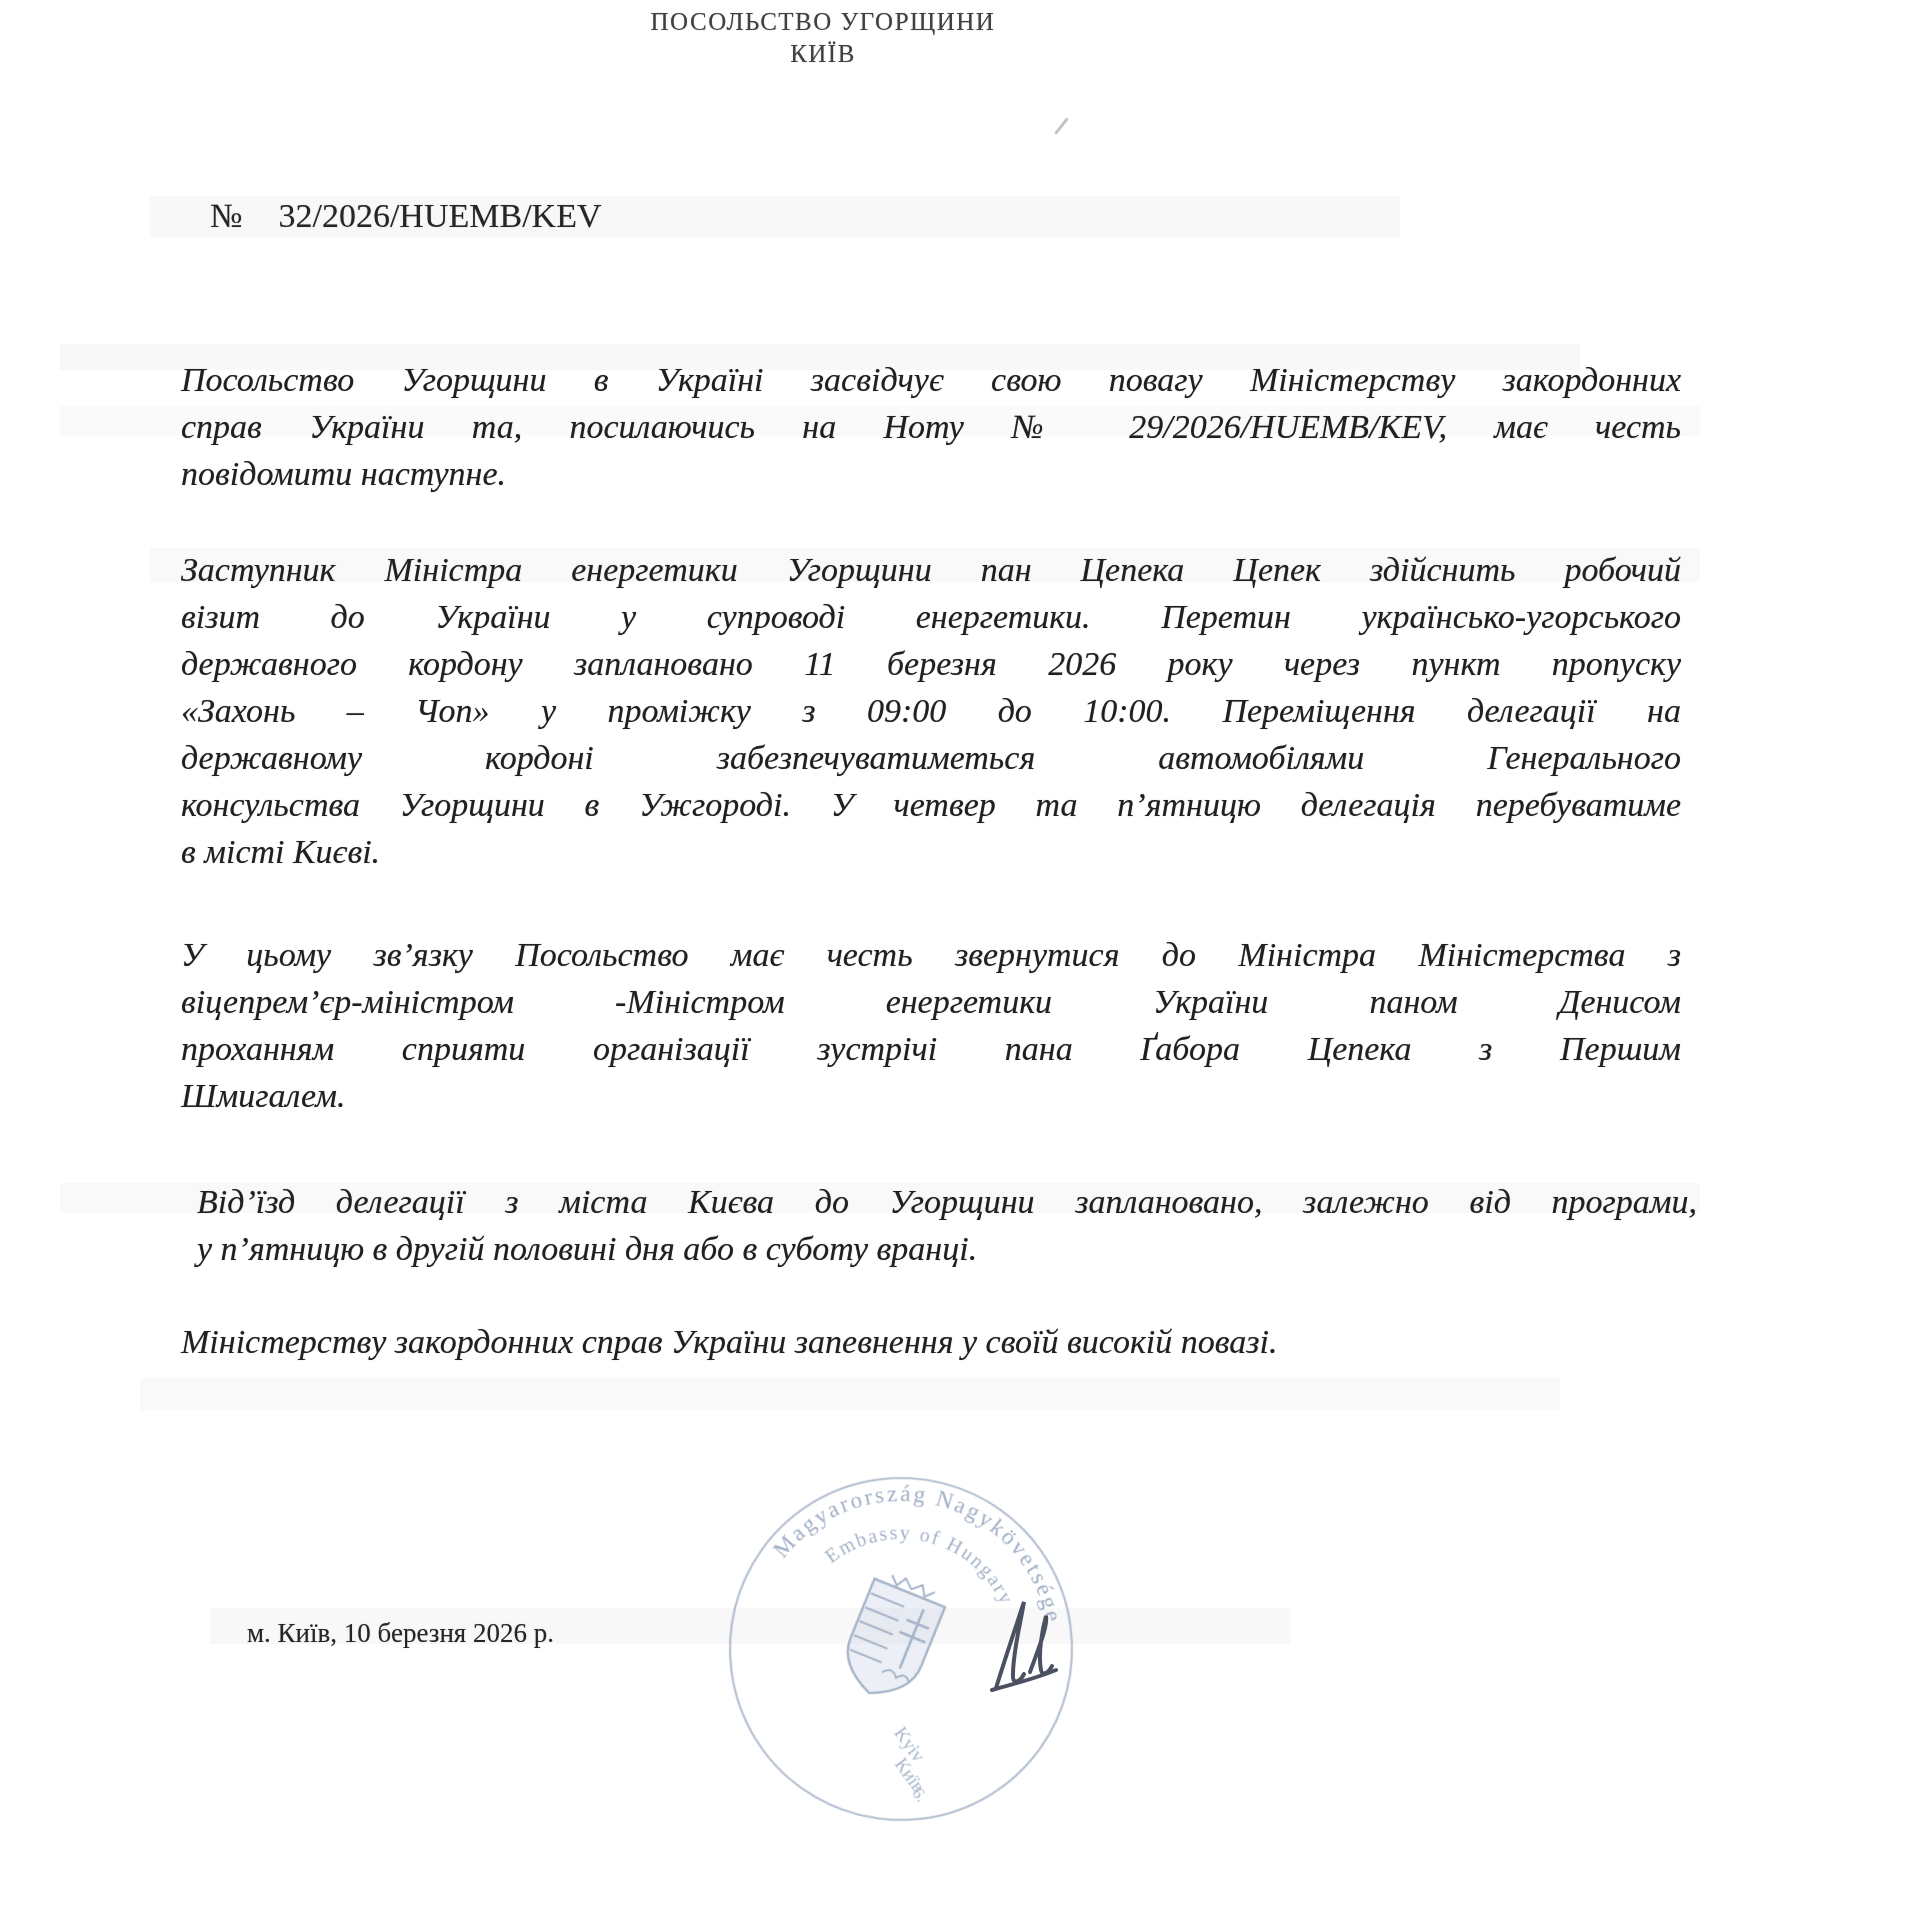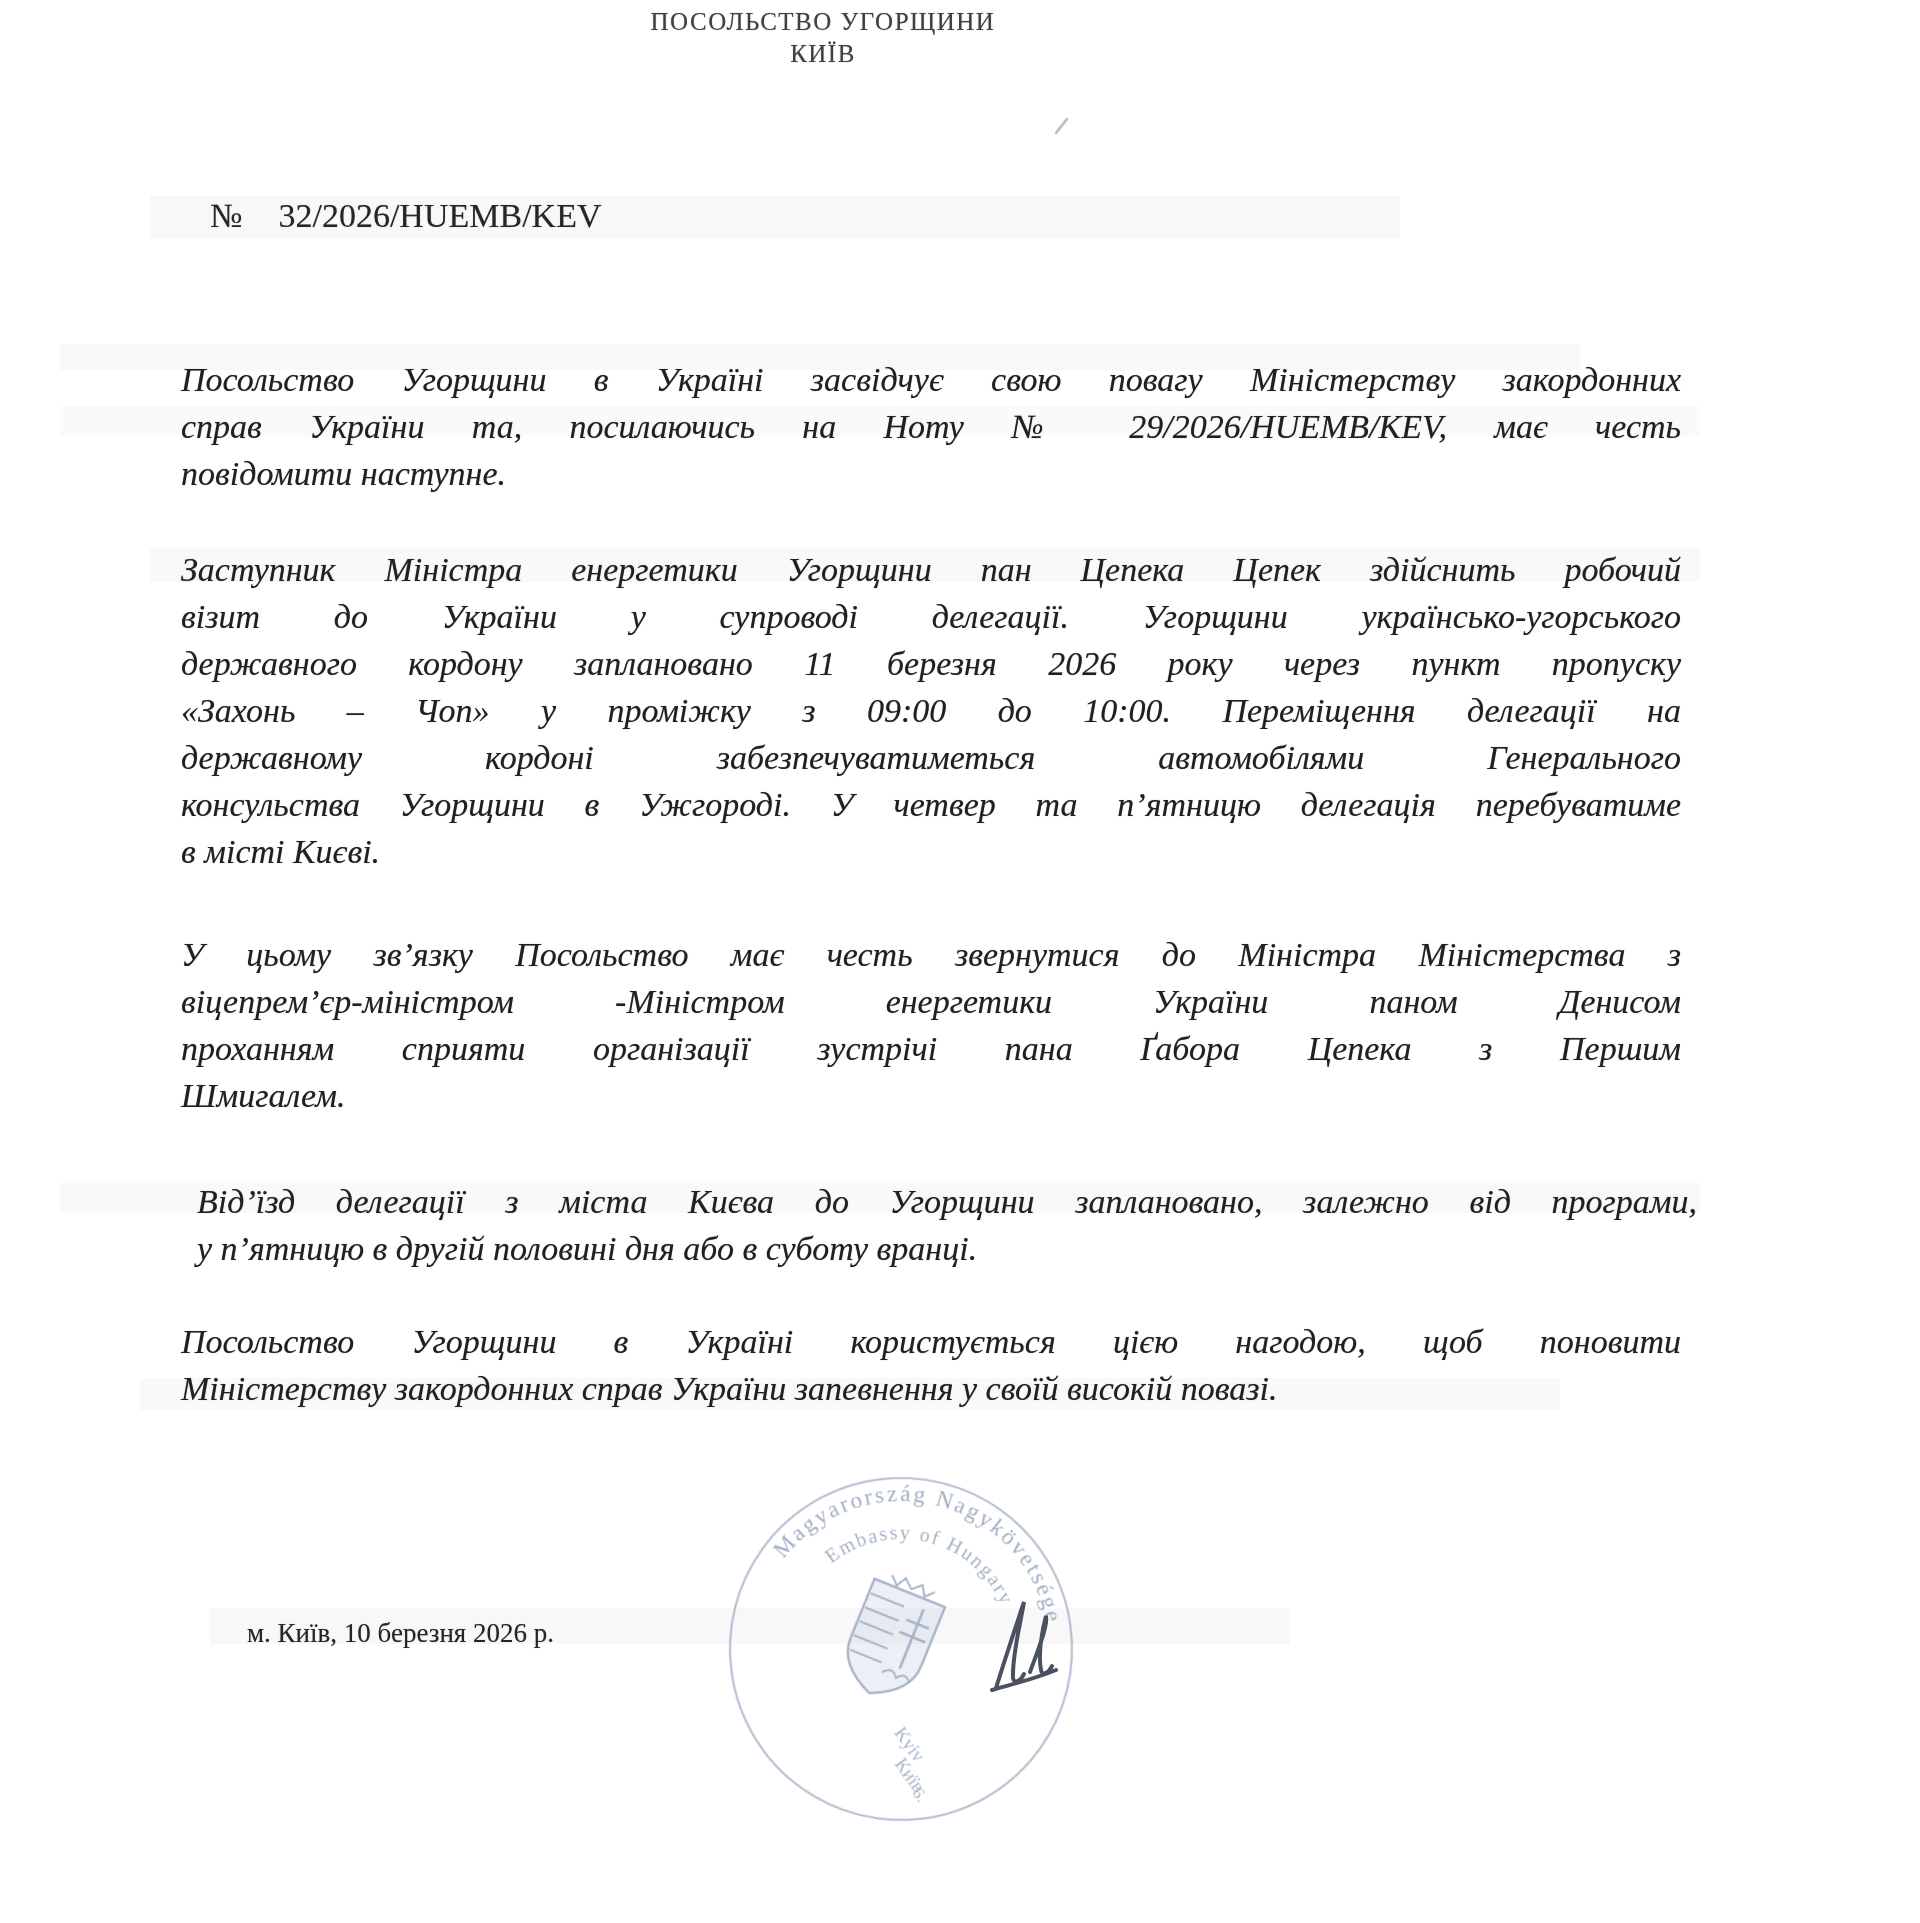--- a/index.html
+++ b/index.html
@@ -69,39 +69,38 @@
   <span class="numero">№</span><span>32/2026/HUEMB/KEV</span>
 </div>
 
 <div class="para" id="p1">
     <div class="line">Посольство Угорщини в Україні засвідчує свою повагу Міністерству закордонних</div>
     <div class="line">справ України та, посилаючись на Ноту № 29/2026/HUEMB/KEV, має честь</div>
     <div class="line last">повідомити наступне.</div>
   </div>
 <div class="para" id="p2">
     <div class="line">Заступник Міністра енергетики Угорщини пан Цепека Цепек здійснить робочий</div>
-    <div class="line">візит до України у супроводі делегації. Угорщини українсько-угорського</div>
+    <div class="line">візит до України у супроводі енергетики. Перетин українсько-угорського</div>
     <div class="line">державного кордону заплановано 11 березня 2026 року через пункт пропуску</div>
     <div class="line">«Захонь – Чоп» у проміжку з 09:00 до 10:00. Переміщення делегації на</div>
     <div class="line">державному кордоні забезпечуватиметься автомобілями Генерального</div>
     <div class="line">консульства Угорщини в Ужгороді. У четвер та п’ятницю делегація перебуватиме</div>
     <div class="line last">в місті Києві.</div>
   </div>
 <div class="para" id="p3">
     <div class="line">У цьому зв’язку Посольство має честь звернутися до Міністра Міністерства з</div>
     <div class="line">віцепрем’єр-міністром -Міністром енергетики України паном Денисом</div>
     <div class="line">проханням сприяти організації зустрічі пана Ґабора Цепека з Першим</div>
     <div class="line last">Шмигалем.</div>
   </div>
 <div class="para" id="p4">
     <div class="line">Від’їзд делегації з міста Києва до Угорщини заплановано, залежно від програми,</div>
     <div class="line last">у п’ятницю в другій половині дня або в суботу вранці.</div>
   </div>
 <div class="para" id="p5">
-    <div class="line">Посольство Угорщини в Україні користується цією нагодою, щоб поновити</div>
     <div class="line last">Міністерству закордонних справ України запевнення у своїй високій повазі.</div>
   </div>
 
 <div class="dateline">м. Київ, 10 березня 2026 р.</div>
 
 <svg class="stamp" viewBox="0 0 358 358">
   <defs>
     <path id="arcOuter" d="M 179,179 m -148,0 a 148,148 0 1,1 296,0"></path>
     <path id="arcInner" d="M 179,179 m -110,0 a 110,110 0 1,1 220,0"></path>
     <filter id="sblur">

